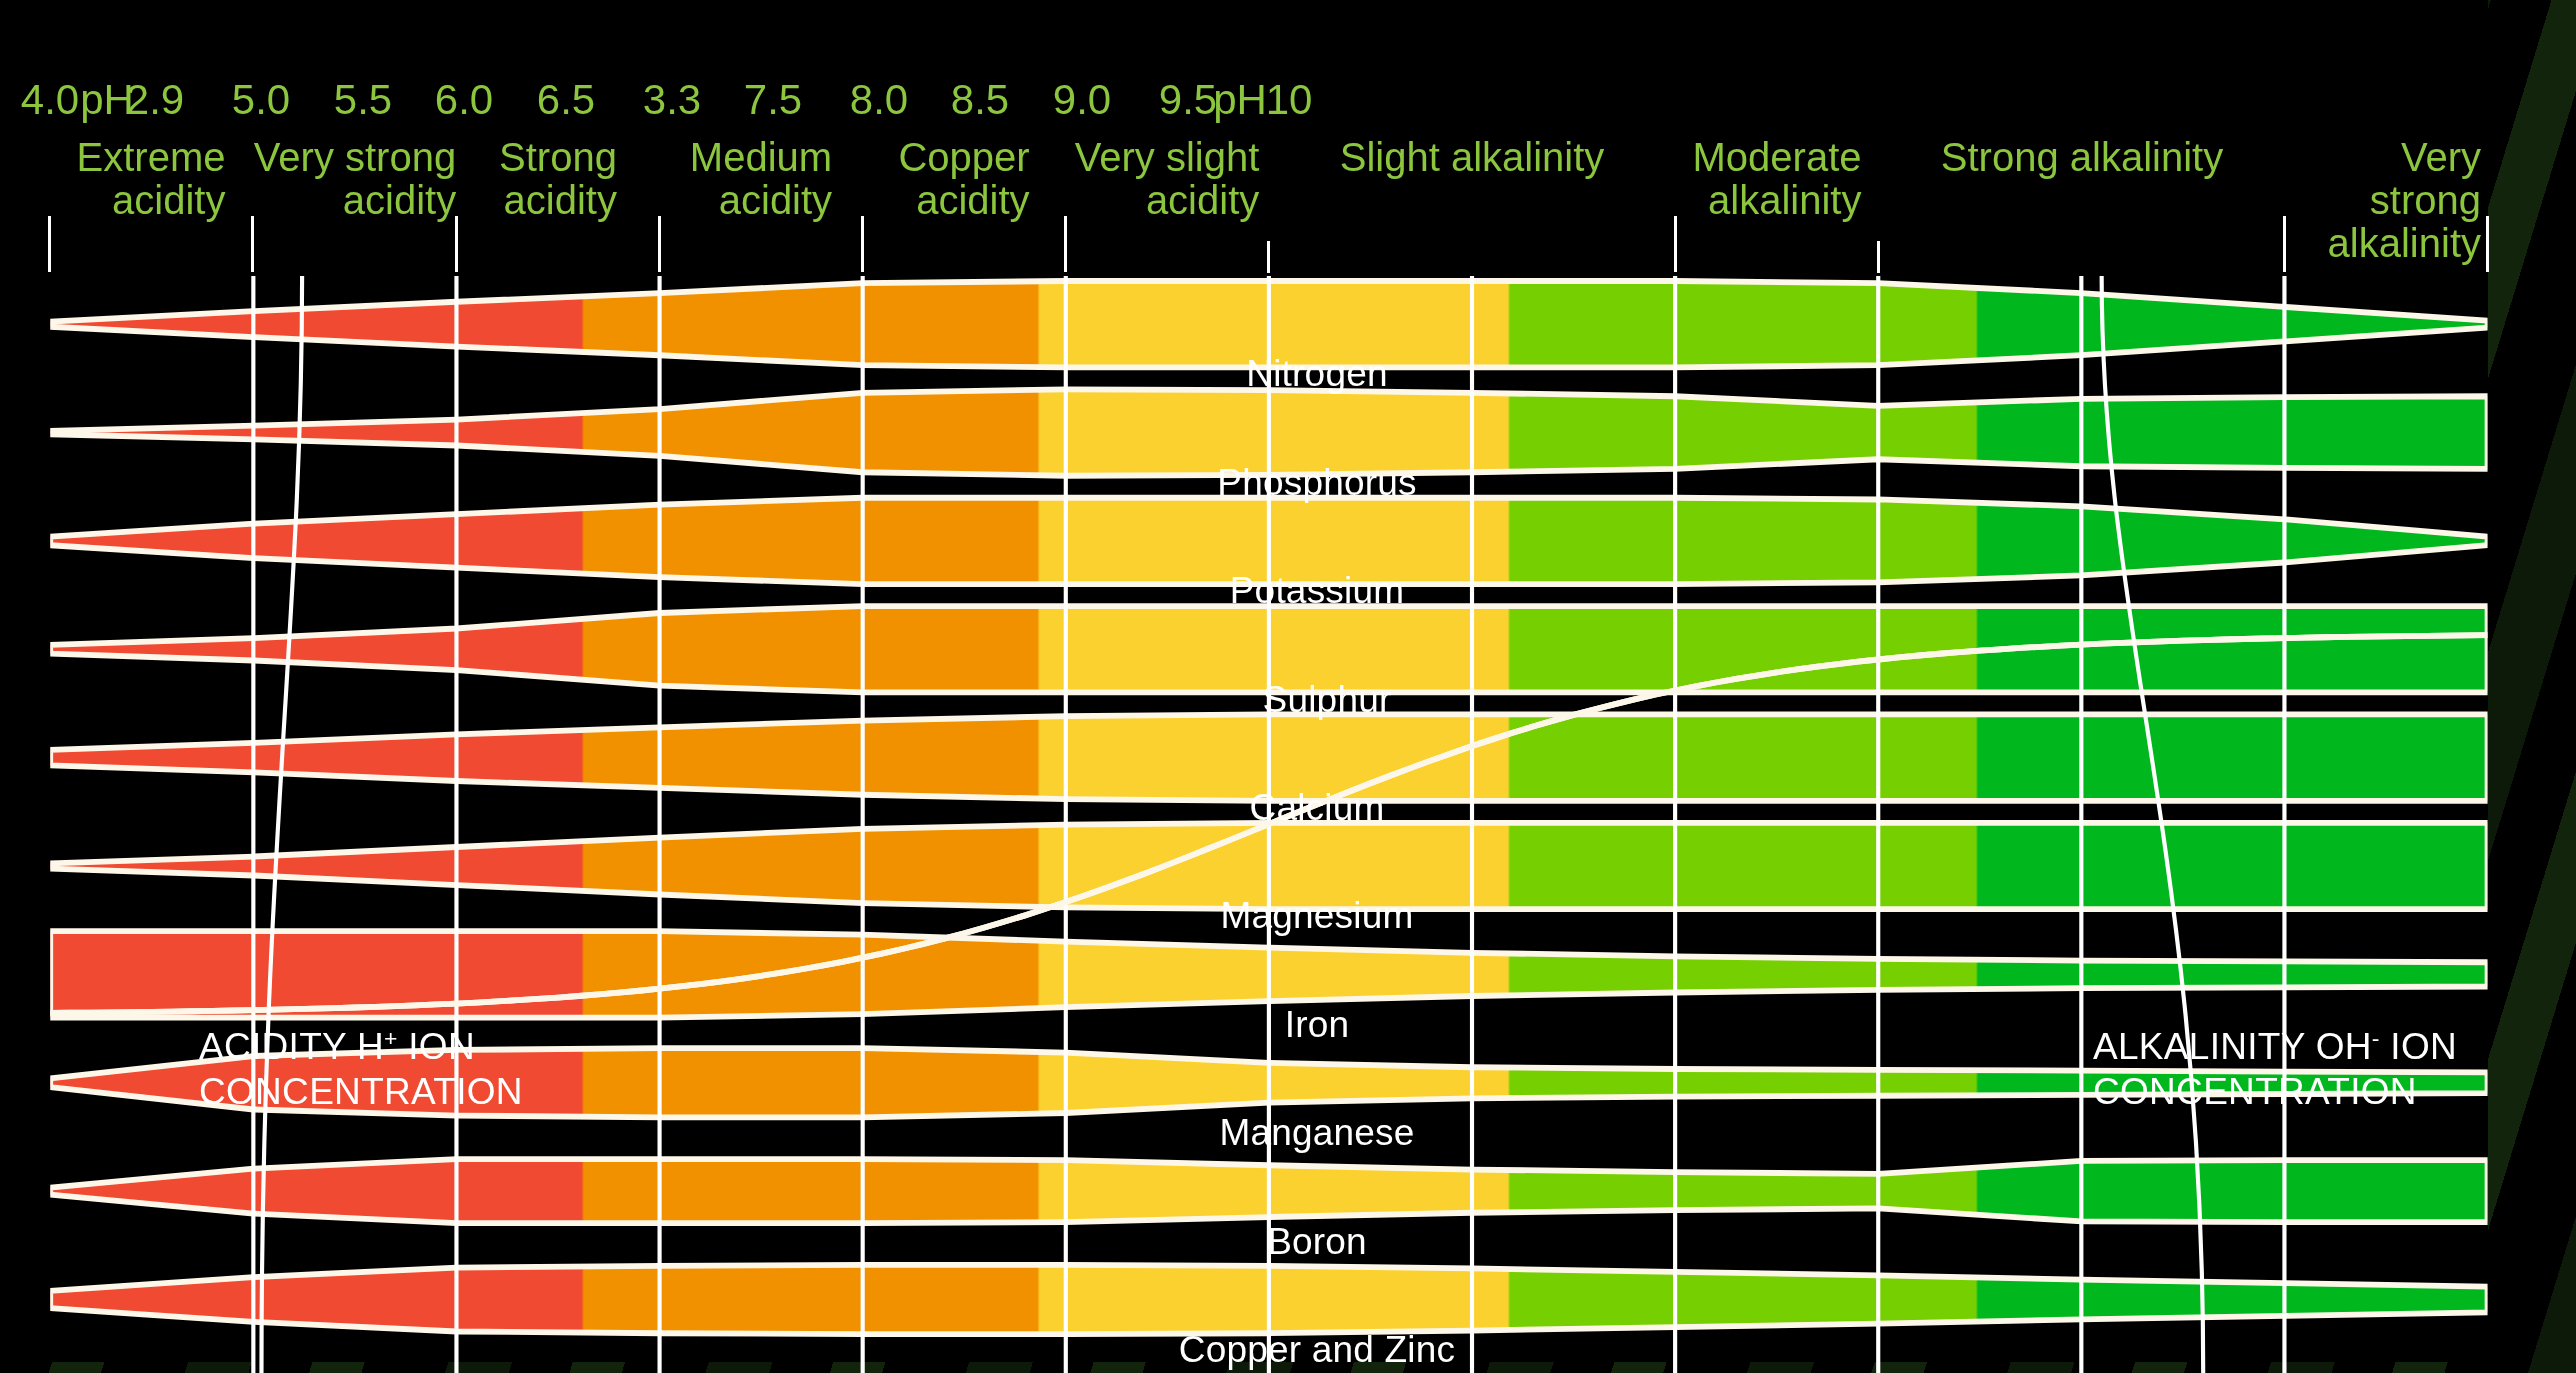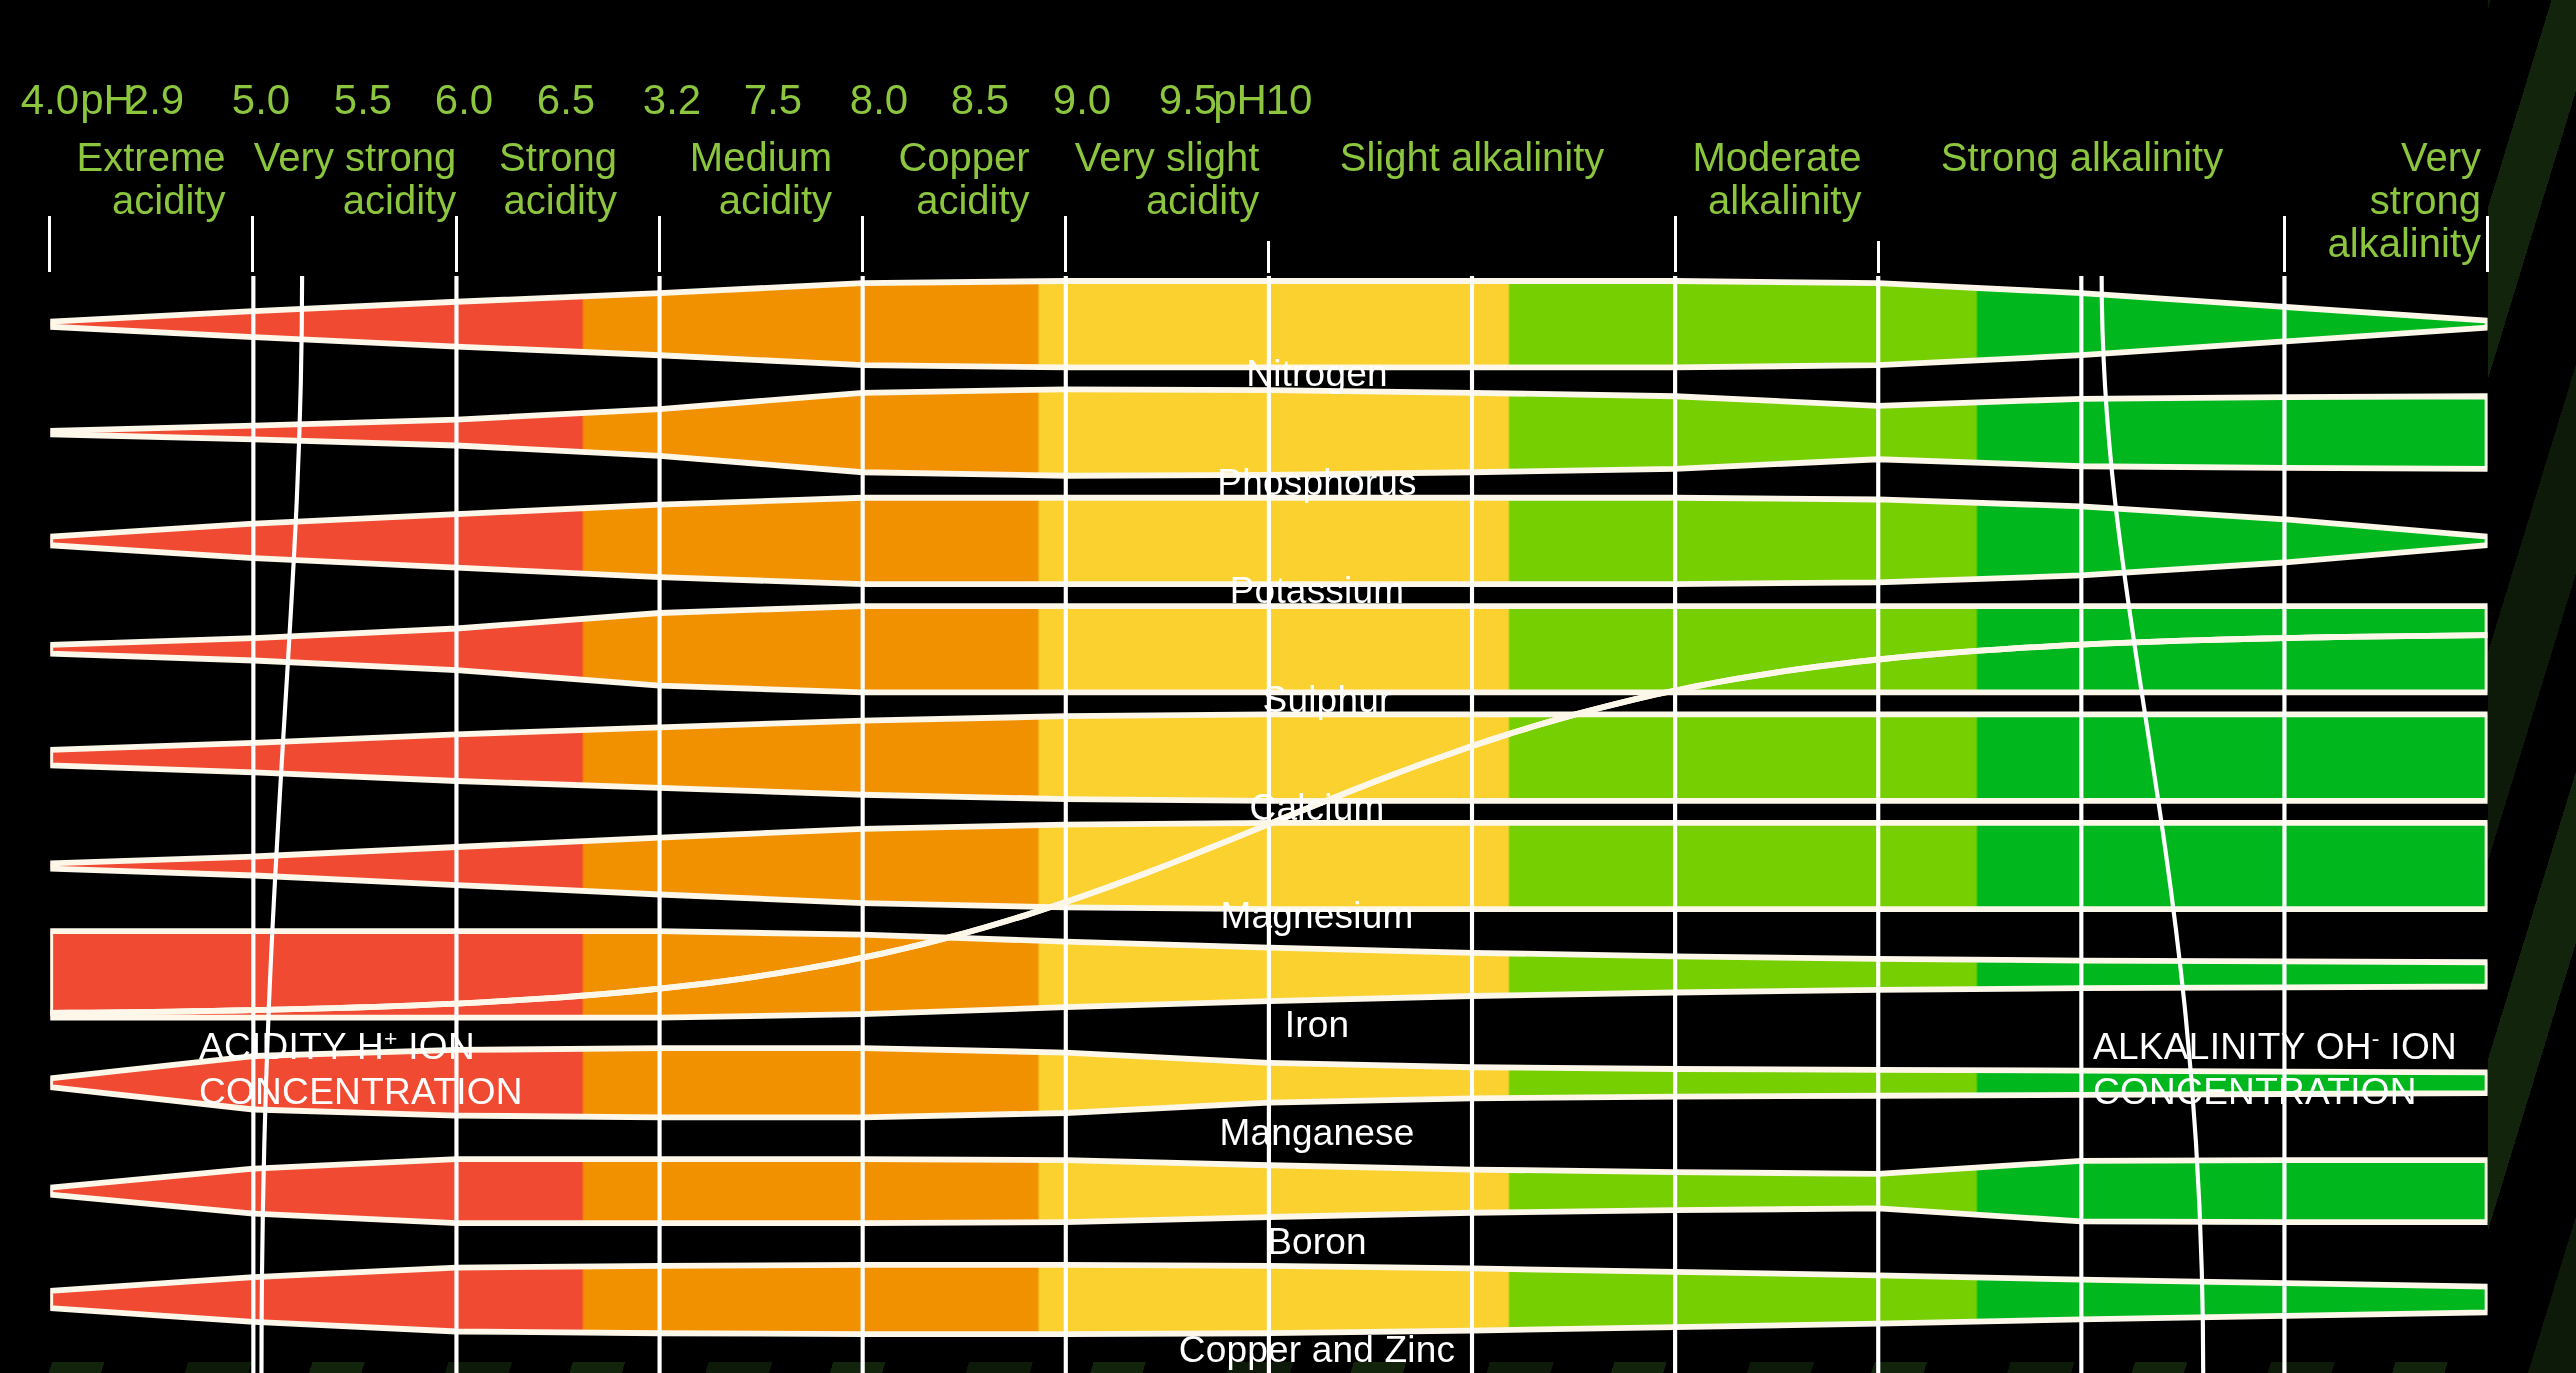--- a/index.html
+++ b/index.html
@@ -68,21 +68,21 @@
   <div id="platemask"></div>
 
   <div id="scale">
       <div class="ph-num" style="left: 50px;">4.0</div>
       <div class="ph-num" style="left: 107px;">pH</div>
       <div class="ph-num" style="left: 155px;">2.9</div>
       <div class="ph-num" style="left: 261px;">5.0</div>
       <div class="ph-num" style="left: 363px;">5.5</div>
       <div class="ph-num" style="left: 464px;">6.0</div>
       <div class="ph-num" style="left: 566px;">6.5</div>
-      <div class="ph-num" style="left: 672px;">3.2</div>
+      <div class="ph-num" style="left: 672px;">3.3</div>
       <div class="ph-num" style="left: 773px; text-align: right;">7.5</div>
       <div class="ph-num" style="left: 879px;">8.0</div>
       <div class="ph-num" style="left: 980px;">8.5</div>
       <div class="ph-num" style="left: 1082px;">9.0</div>
       <div class="ph-num" style="left: 1188px;">9.5</div>
       <div class="ph-num" style="left: 1240px;">pH</div>
       <div class="ph-num" style="left: 1289px;">10</div>
       <div class="band-label" style="left: 151px;">Extreme
 acidity</div>
       <div class="band-label" style="left: 355px;">Very strong

